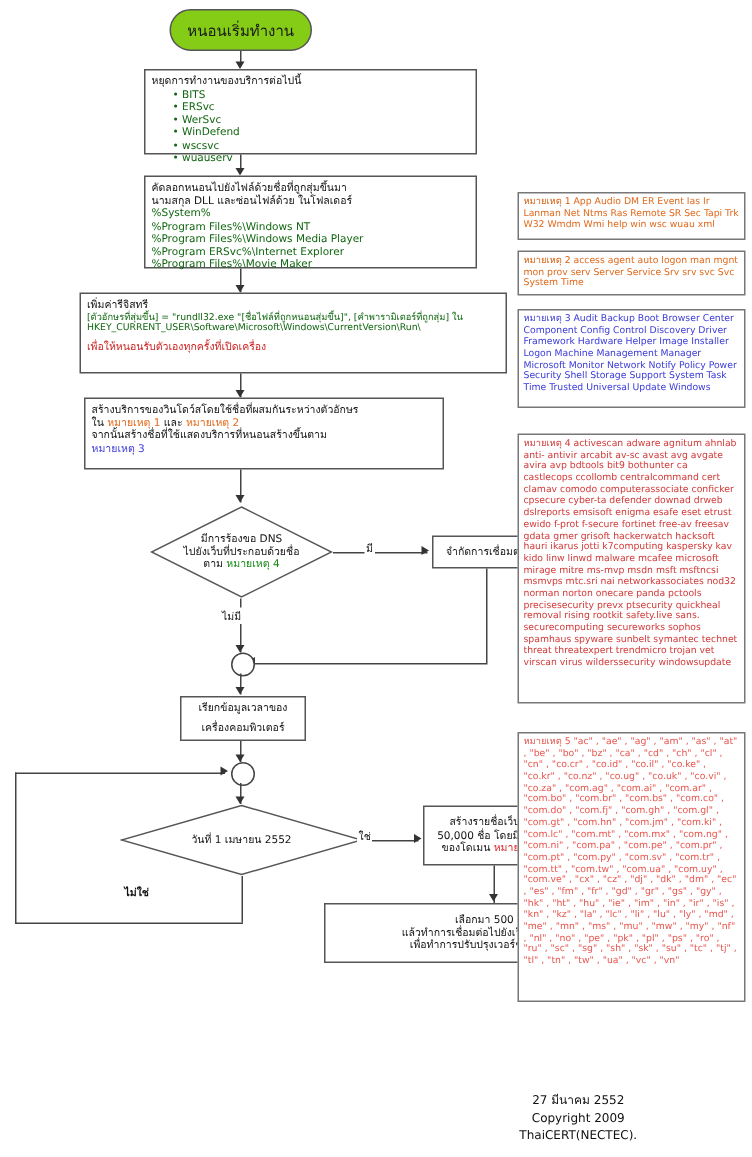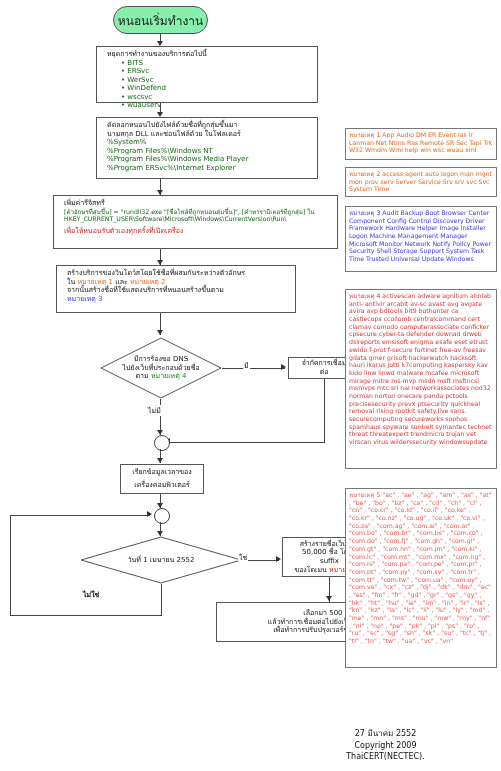--- a/index.html
+++ b/index.html
@@ -13,32 +13,32 @@
     color:#111;
   }
   #canvas{position:relative;width:501px;height:771px;}
 
   
   .node{position:absolute;box-sizing:border-box;}
 
   .terminator{
     border:1px solid #555;
     border-radius:28px;
-    background:#86efac;
+    background:#84cc16;
     display:flex;align-items:center;justify-content:center;
     text-align:center;
-    font-size:12px;
+    font-size:10px;
     color:#1a1a1a;
   }
 
   .process{
     border:1px solid #555;
     background:#fff;
     box-sizing:border-box;
-    padding:3px 10px;
+    padding:3px 4px;
     font-size:7px;
     line-height:1.22;
     color:#116611;
   }
   .process.center{text-align:center;}
 
   .proc-title{color:#111;display:block;}
   .proc-line{display:block;white-space:nowrap;}
 
   
@@ -148,20 +148,21 @@
   <div class="ln v" style="left:160px;top:103px;height:12px;"></div>
   <div class="arrow down" style="left:157px;top:112px;"></div>
 
   <div class="node process" style="left:96px;top:117px;width:222px;height:62px;">
     <span class="proc-line proc-title">คัดลอกหนอนไปยังไฟล์ด้วยชื่อที่ถูกสุ่มขึ้นมา</span>
     <span class="proc-line proc-title">นามสกุล DLL และซ่อนไฟล์ด้วย ในโฟลเดอร์</span>
     <span class="proc-line">%System%</span>
     <span class="proc-line">%Program Files%\Windows NT</span>
     <span class="proc-line">%Program Files%\Windows Media Player</span>
     <span class="proc-line">%Program ERSvc%\Internet Explorer</span>
+    <span class="proc-line">%Program Files%\Movie Maker</span>
   </div>
   <div class="ln v" style="left:160px;top:179px;height:16px;"></div>
   <div class="arrow down" style="left:157px;top:190px;"></div>
 
   <div class="node process" style="left:53px;top:195px;width:285px;height:54px;">
     <span class="proc-line proc-title">เพิ่มค่ารีจิสทรี</span>
     <span class="proc-line" style="font-size:6.2px;">[ตัวอักษรที่สุ่มขึ้น] = "rundll32.exe "[ชื่อไฟล์ที่ถูกหนอนสุ่มขึ้น]", [คำพารามิเตอร์ที่ถูกสุ่ม] ใน</span>
     <span class="proc-line" style="font-size:6.2px;">HKEY_CURRENT_USER\Software\Microsoft\Windows\CurrentVersion\Run\</span>
     <span class="proc-line" style="margin-top:4px;color:#cc2222;">เพื่อให้หนอนรับตัวเองทุกครั้งที่เปิดเครื่อง</span>
   </div>

